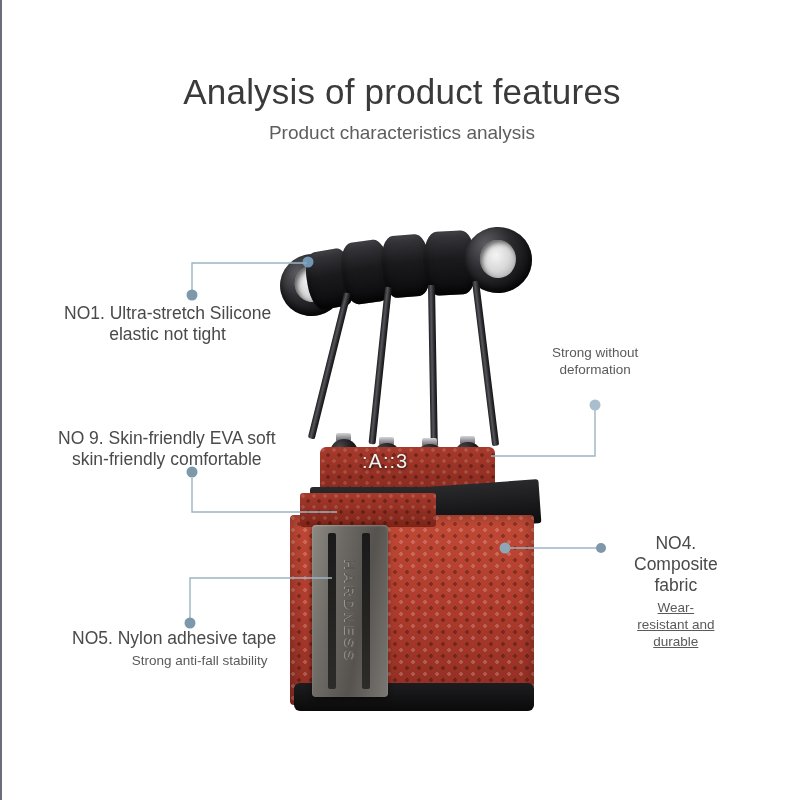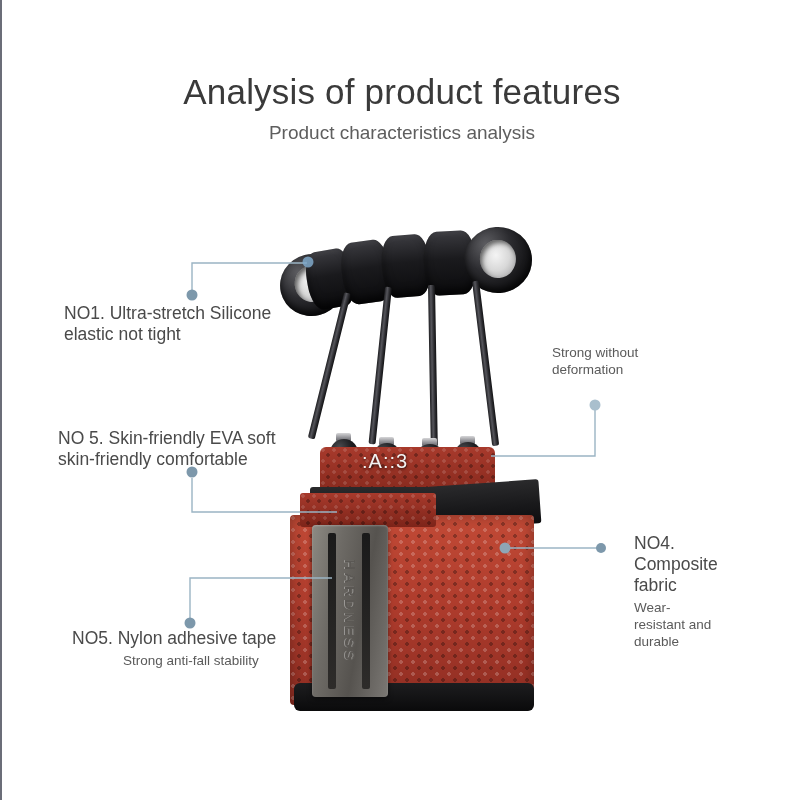--- a/index.html
+++ b/index.html
@@ -36,42 +36,42 @@
     position: absolute;
     left: 0; top: 122px;
     width: 800px;
     text-align: center;
     font-size: 19px;
     color: #5e5e5e;
     font-weight: 400;
   }
 
   
-  .callout { position: absolute; }
+  .callout { position: absolute; text-align: center; }
   .callout .ctitle {
     font-size: 17.5px;
     color: #4a4a4a;
     line-height: 21px;
     white-space: pre-line;
     font-weight: 400;
   }
   .callout .csub {
     font-size: 13.5px;
     color: #5a5a5a;
     line-height: 17px;
     white-space: pre-line;
     margin-top: 3px;
     font-weight: 400;
   }
   #callout-1 { left: 62px;  top: 303px; }
   #callout-2 { left: 56px;  top: 428px; }
   #callout-3 { left: 508px; top: 341px; }
   #callout-3 .csub { margin-left: 42px; }
   #callout-4 { left: 632px; top: 533px; }
-  #callout-4 .csub { margin-left: 0; }
+  #callout-4 .csub { margin-left: 0; text-decoration: underline; }
   #callout-5 { left: 70px;  top: 628px; }
   #callout-5 .csub { margin-left: 51px; }
 
   
   .leader-svg {
     position: absolute;
     left: 0; top: 0;
     width: 800px; height: 800px;
     pointer-events: none;
   }
@@ -280,21 +280,21 @@
     </g>
   </svg>
 
   <div class="callout" id="callout-1">
     <div class="ctitle">NO1. Ultra-stretch Silicone
 elastic not tight</div>
     <div class="csub"></div>
   </div>
 
   <div class="callout" id="callout-2">
-    <div class="ctitle">NO 5. Skin-friendly EVA soft
+    <div class="ctitle">NO 9. Skin-friendly EVA soft
 skin-friendly comfortable</div>
     <div class="csub"></div>
   </div>
 
   <div class="callout" id="callout-3">
     <div class="csub">Strong without
 deformation</div>
   </div>
 
   <div class="callout" id="callout-4">

